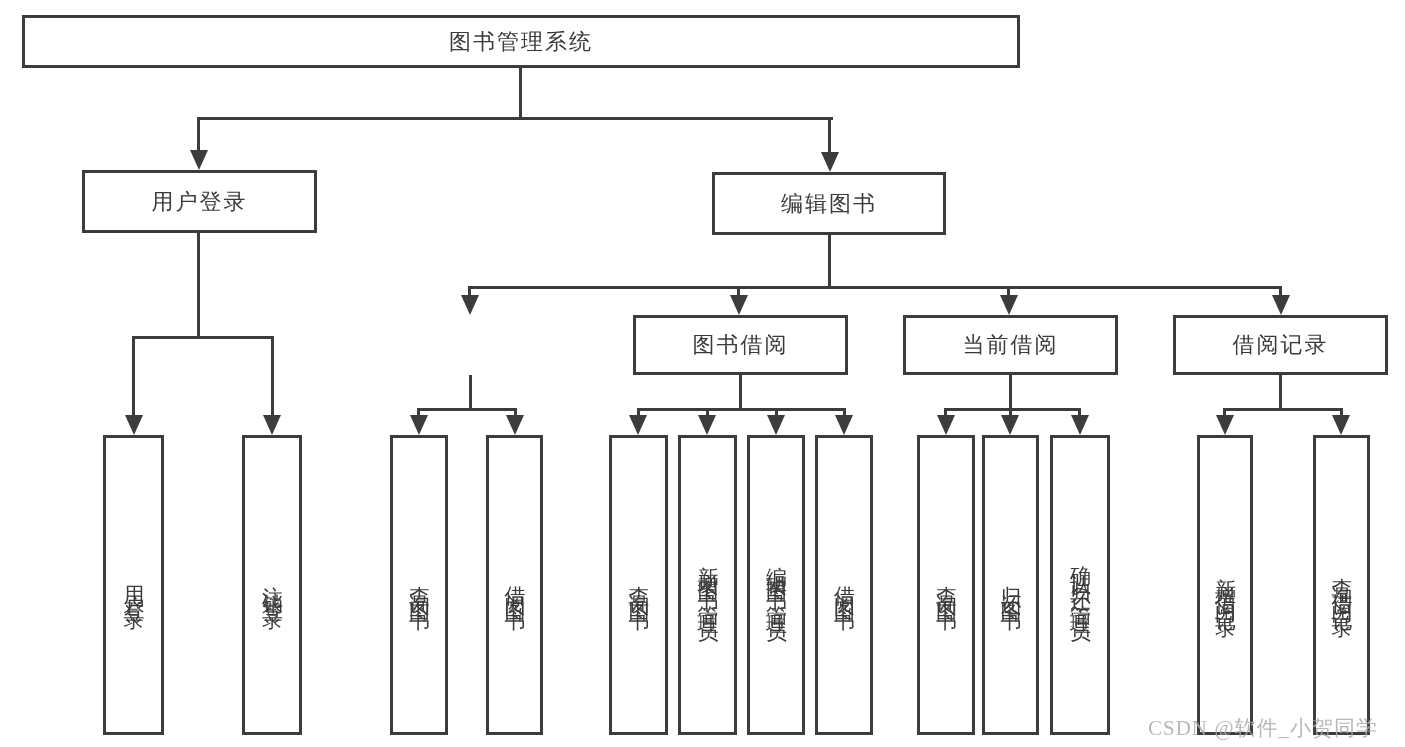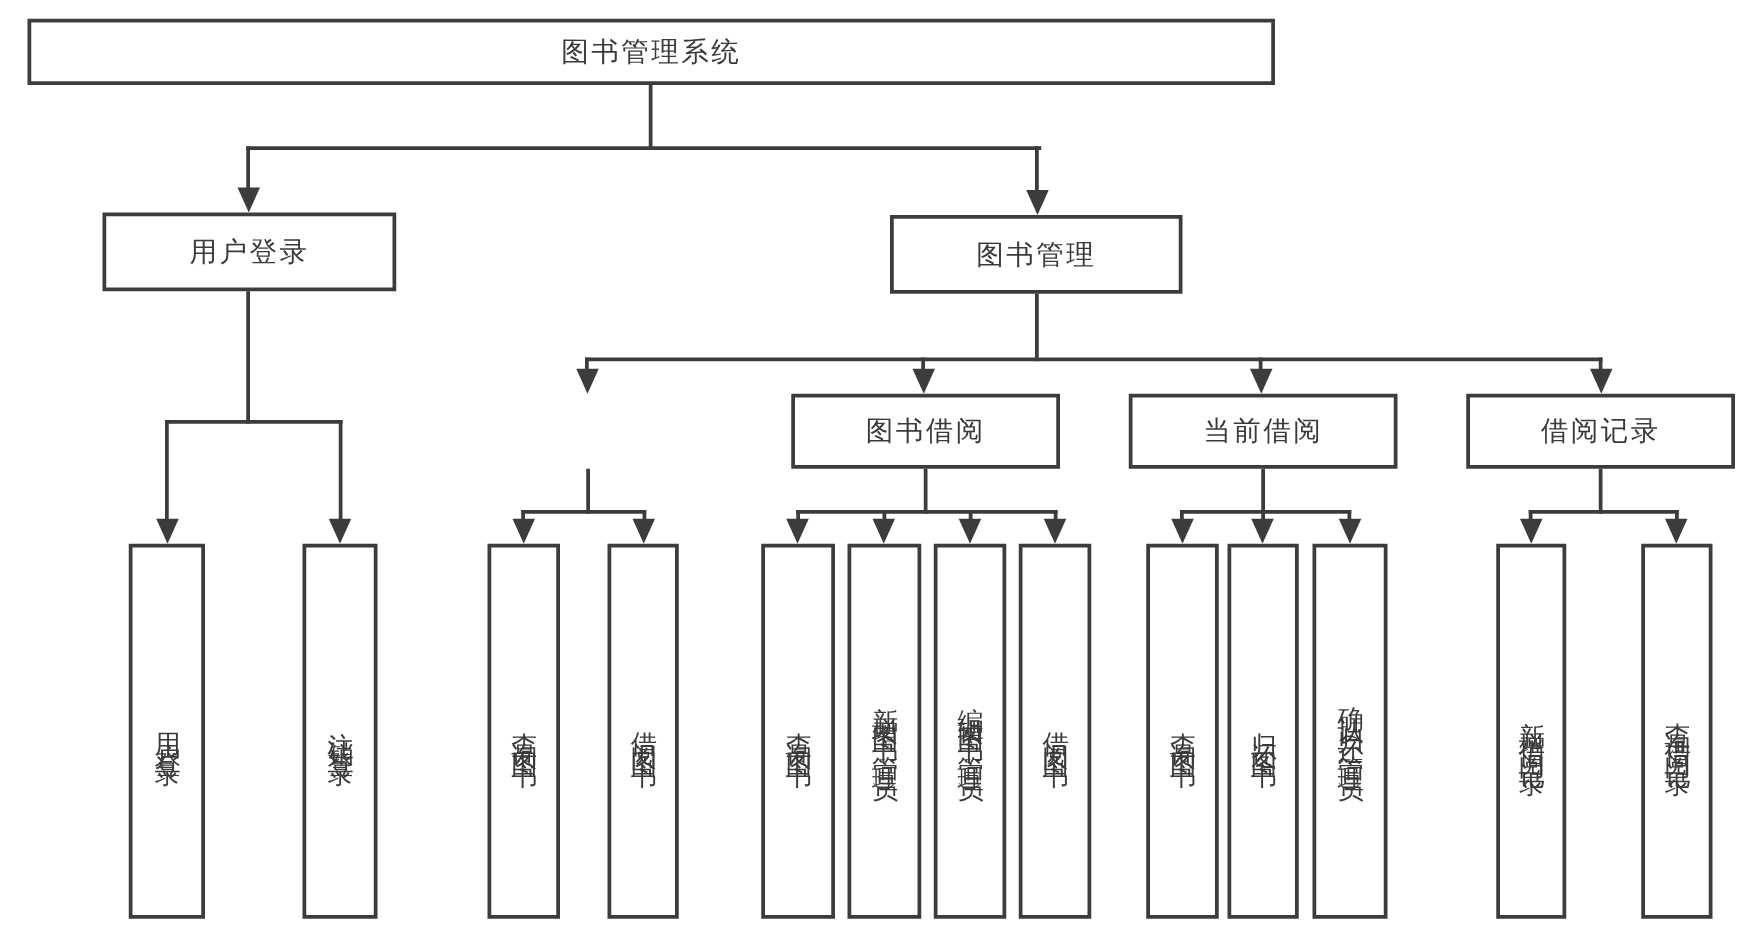--- a/index.html
+++ b/index.html
@@ -46,21 +46,21 @@
   <div class="ln" style="left:197px;top:117px;width:636px;height:3px;"></div>
   <div class="ln" style="left:197px;top:117px;width:3px;height:37px;"></div>
   <div class="ar" style="left:190px;top:150px;"></div>
   <div class="ln" style="left:828px;top:117px;width:3px;height:38px;"></div>
   <div class="ar" style="left:821px;top:152px;"></div>
 
   <div class="node hbox" style="left:82px;top:170px;width:235px;height:63px;">
     <span>用户登录</span>
   </div>
   <div class="node hbox" style="left:712px;top:172px;width:234px;height:63px;">
-    <span>图书管理</span>
+    <span>编辑图书</span>
   </div>
 
   <div class="ln" style="left:197px;top:233px;width:3px;height:106px;"></div>
   <div class="ln" style="left:132px;top:336px;width:142px;height:3px;"></div>
   <div class="ln" style="left:132px;top:336px;width:3px;height:82px;"></div>
   <div class="ar" style="left:125px;top:415px;"></div>
   <div class="ln" style="left:271px;top:336px;width:3px;height:82px;"></div>
   <div class="ar" style="left:263px;top:415px;"></div>
 
   <div class="ln" style="left:828px;top:235px;width:3px;height:54px;"></div>
@@ -155,14 +155,15 @@
     <span>确认归还（管理员）</span>
   </div>
 
   <div class="node vbox" style="left:1197px;top:435px;width:56px;height:300px;">
     <span>新增借阅记录</span>
   </div>
   <div class="node vbox" style="left:1313px;top:435px;width:57px;height:300px;">
     <span>查询借阅记录</span>
   </div>
 
+  <div class="watermark">CSDN @软件_小贺同学</div>
 
 </div>
 
 </body></html>

